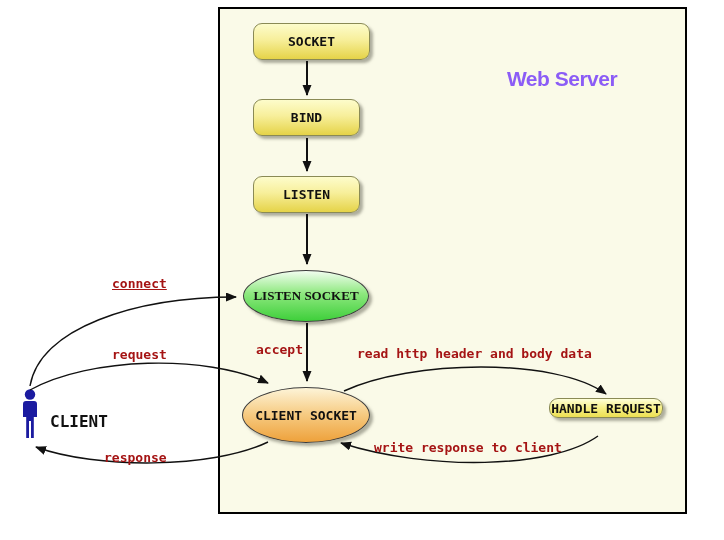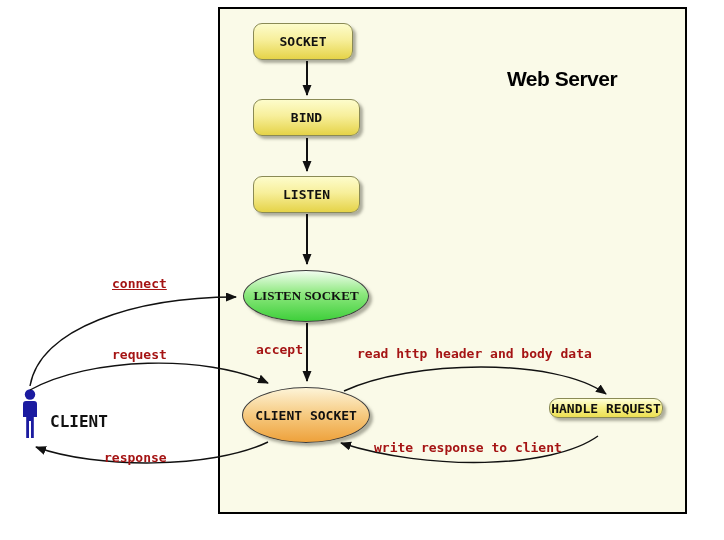--- a/index.html
+++ b/index.html
@@ -13,21 +13,21 @@
     left:218px;top:7px;width:469px;height:507px;
     box-sizing:border-box;
     background:#fafae8;
     border:2px solid #000000;
     z-index:0;
   }
   #diagram-title{
     left:492px;top:67px;width:140px;
     text-align:center;
     font-family:"Liberation Sans","DejaVu Sans",sans-serif;
-    font-weight:bold;font-size:21px;color:#000000;
+    font-weight:bold;font-size:21px;color:#8b5cf6;
     letter-spacing:-0.5px;
     z-index:3;
   }
   .node{
     box-sizing:border-box;
     display:flex;align-items:center;justify-content:center;
     font-weight:bold;font-size:13px;color:#111;
     z-index:1;
     box-shadow:3px 3px 3px rgba(110,110,95,0.55);
   }
@@ -42,21 +42,21 @@
     border:1px solid #3c3c3c;border-radius:50%;
   }
   .ellipse.green{
     background:linear-gradient(180deg,#f2fef0 0%,#8ee87f 45%,#3ecf3a 100%);
     font-family:Liberation Serif, serif;
   }
   .ellipse.orange{
     background:linear-gradient(180deg,#fdf4d8 0%,#f6ca80 50%,#eea13b 100%);
     justify-content:center;
   }
-  #node-socket{left:253px;top:23px;width:100px;height:37px;}
+  #node-socket{left:253px;top:23px;width:117px;height:37px;}
   #node-bind{left:253px;top:99px;width:107px;height:37px;}
   #node-listen{left:253px;top:176px;width:107px;height:37px;text-align:center;}
   #node-listen-socket{left:243px;top:270px;width:126px;height:52px;}
   #node-client-socket{left:242px;top:387px;width:128px;height:56px;}
   #node-handle-request{left:549px;top:398px;width:114px;height:20px;}
   #edges-svg{left:0;top:0;z-index:2;pointer-events:none;}
   .edge-label{
     font-weight:bold;font-size:13px;color:#a51414;
     white-space:nowrap;z-index:3;
   }

